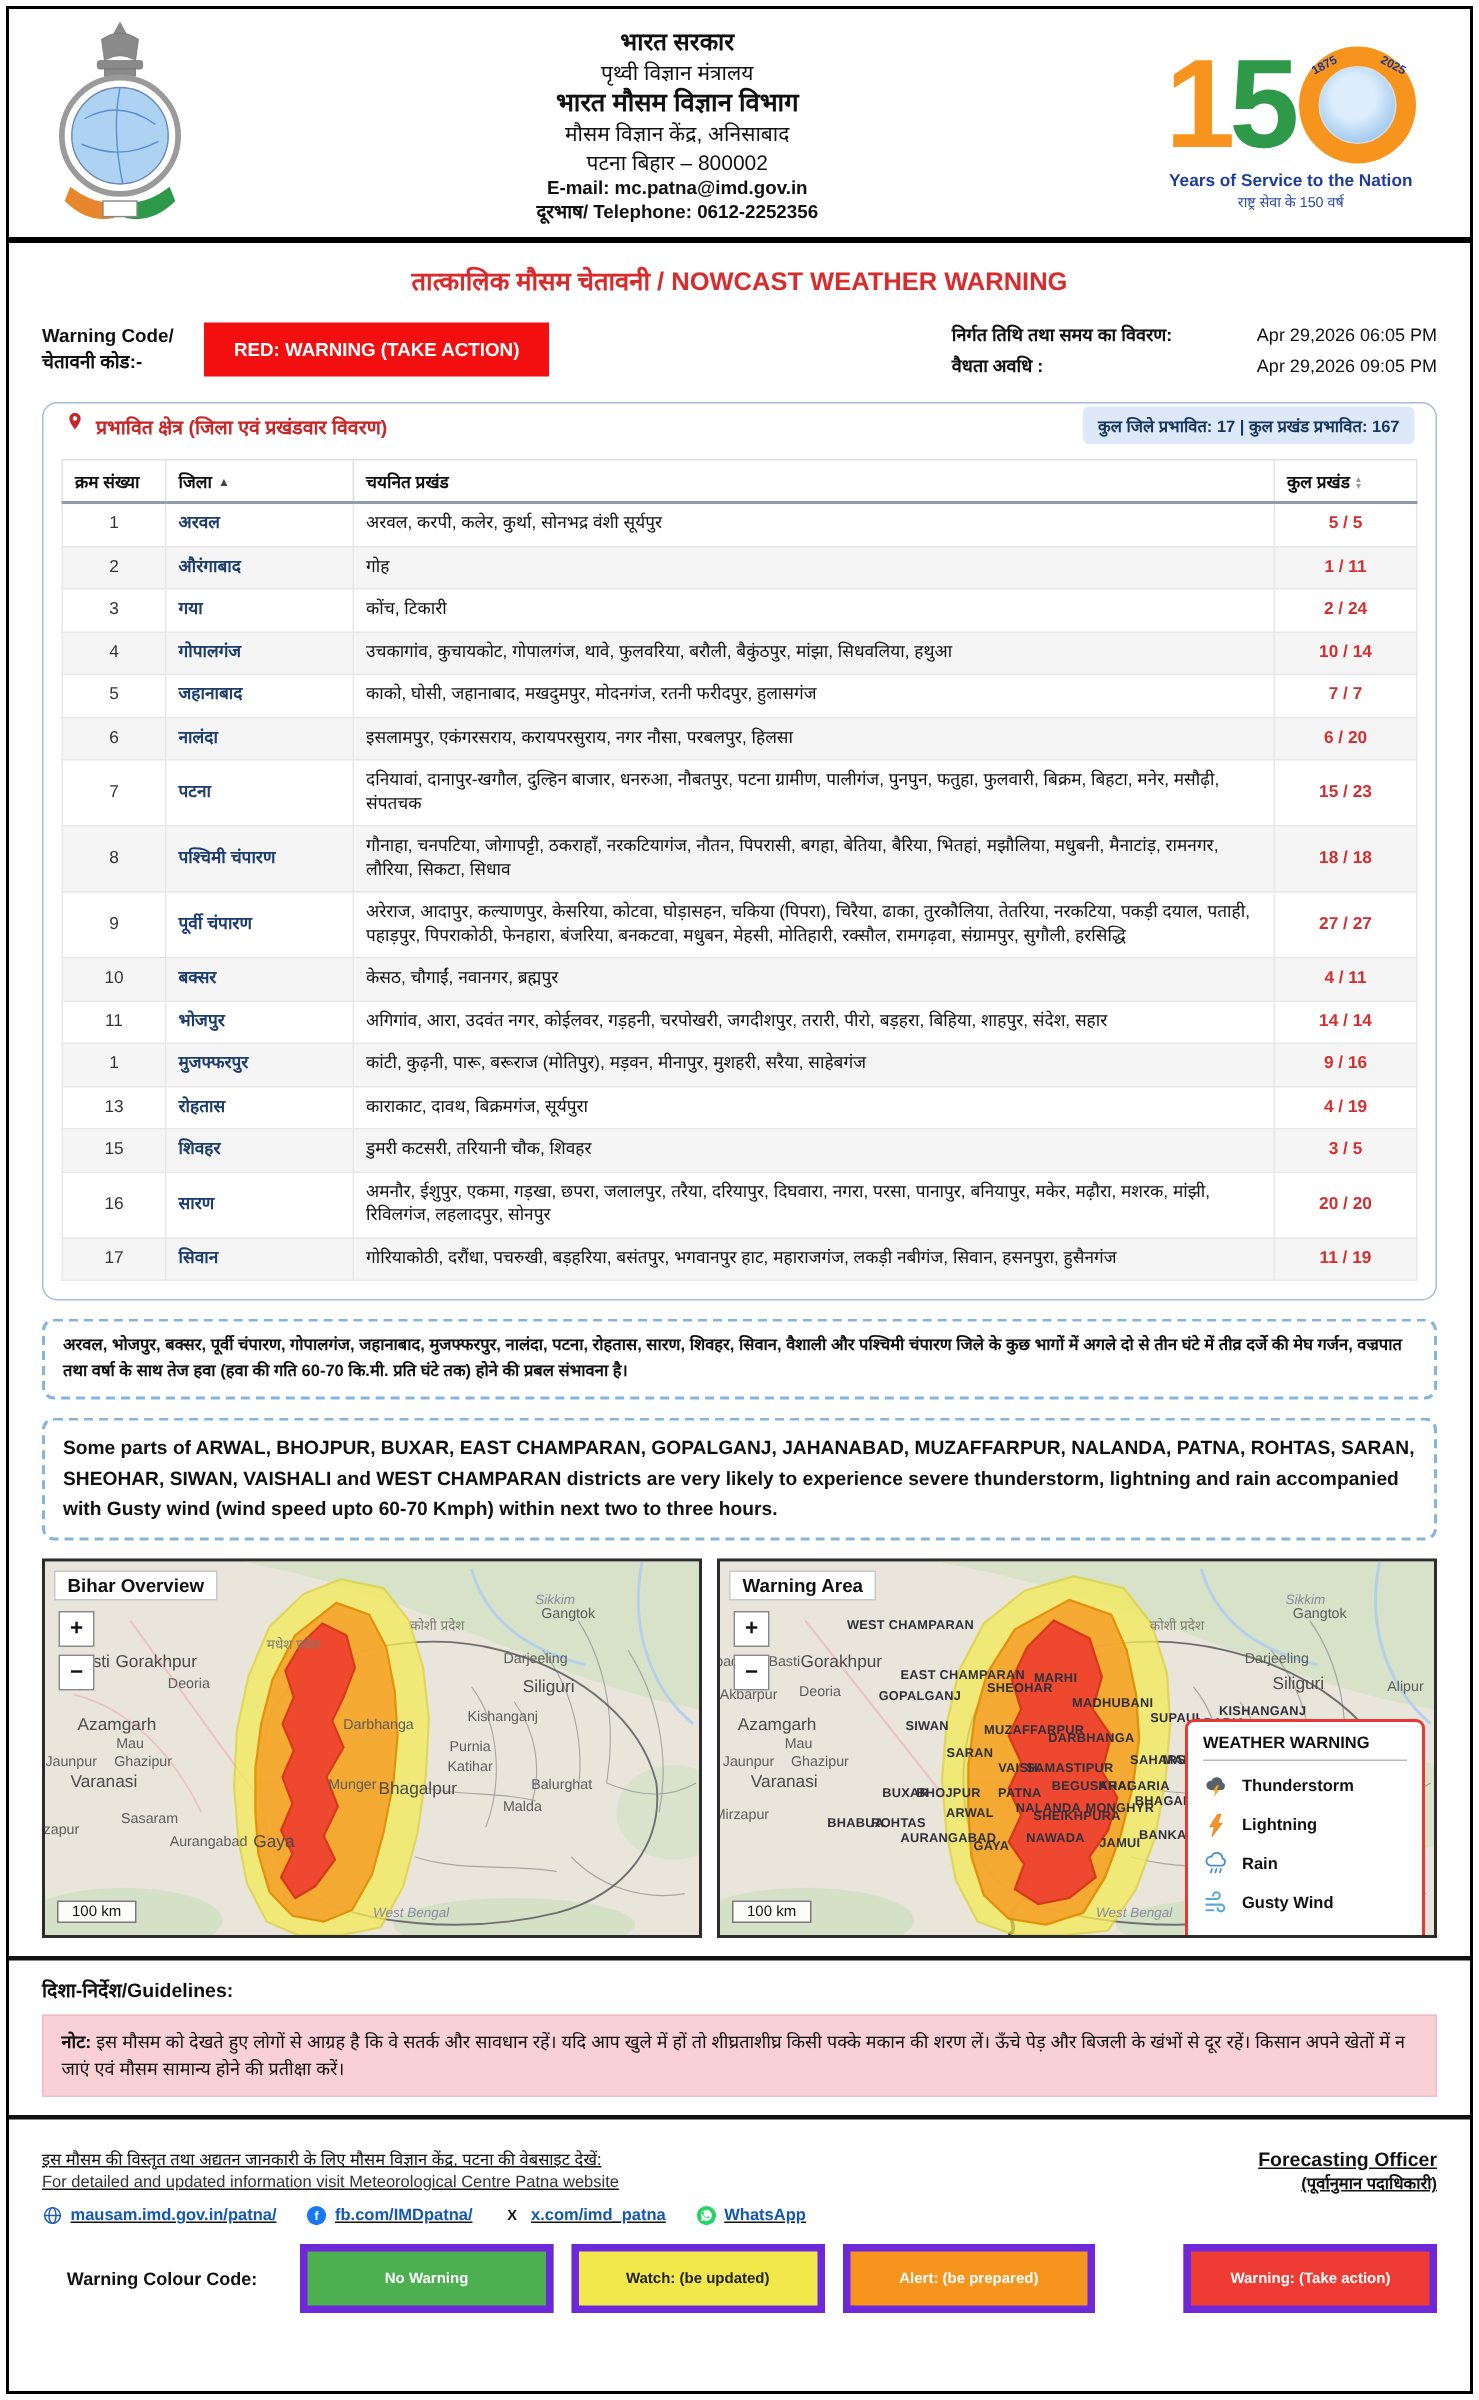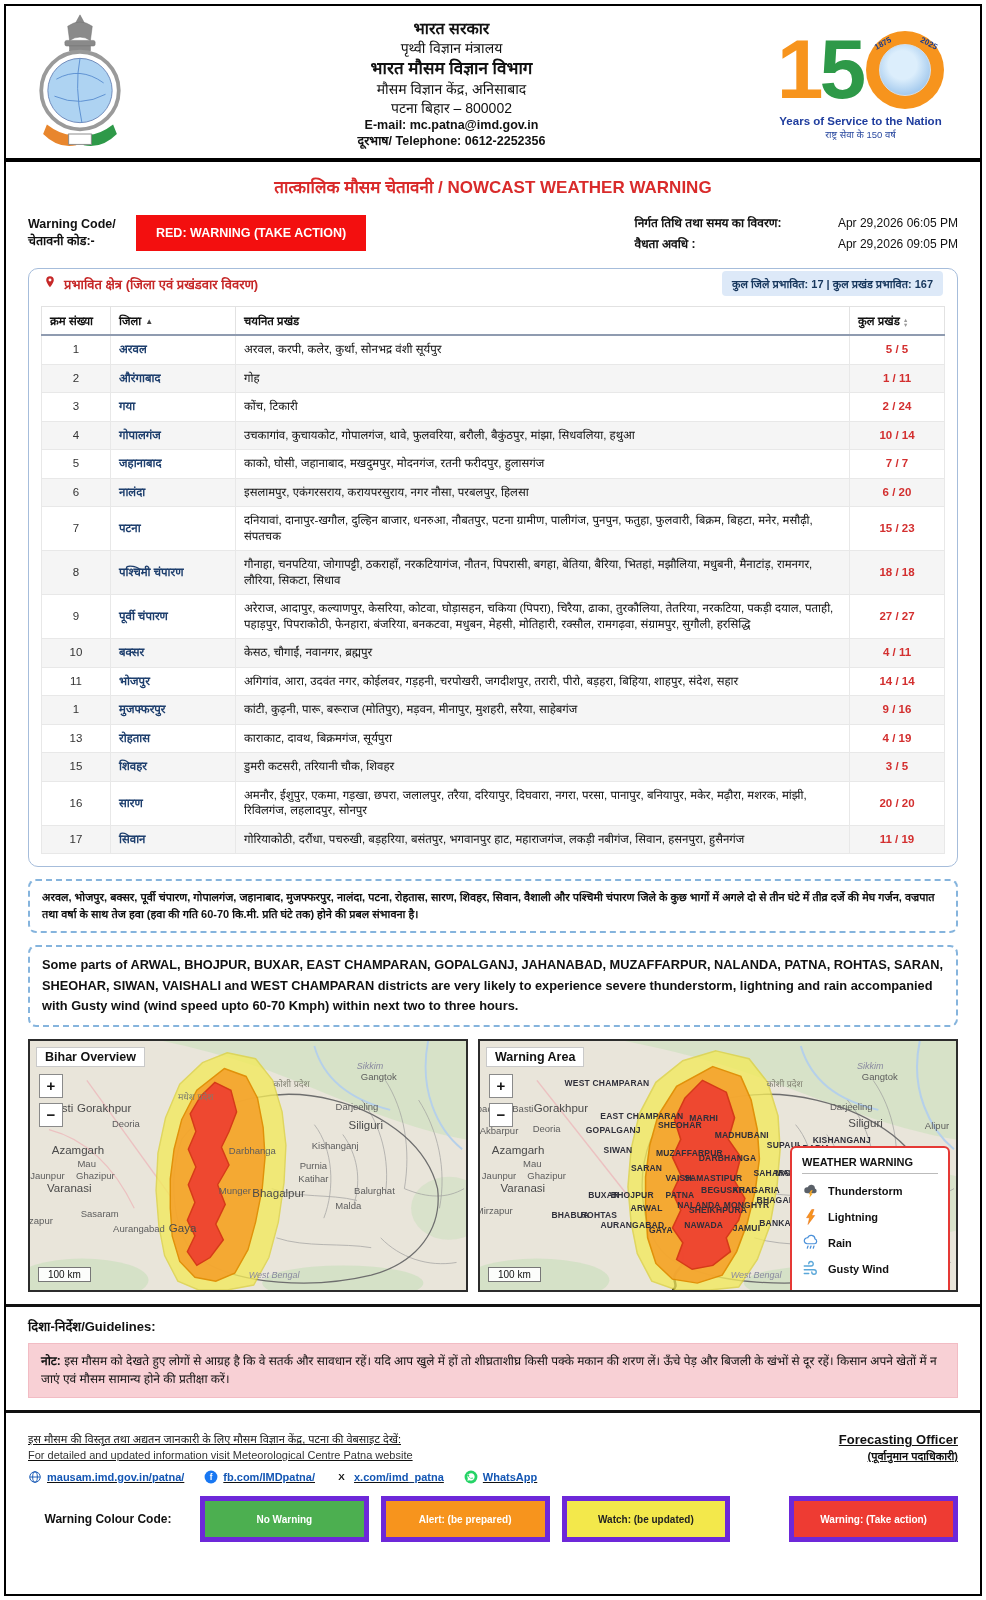--- a/index.html
+++ b/index.html
@@ -559,18 +559,18 @@
     <div class="officer" data-name="forecasting-officer">
       <div data-name="officer-title">Forecasting Officer</div>
       <div class="sub" data-name="officer-title-hindi">(पूर्वानुमान पदाधिकारी)</div>
     </div>
   </div>
 
   <div class="colour-row" data-name="warning-colour-code-row">
     <div class="cc-label" data-name="colour-code-label">Warning Colour Code:</div>
 
   <div class="chip" data-name="colour-code-chip" style="background: rgb(76, 175, 80); color: rgb(255, 255, 255);">No Warning</div>
+      <div class="chip" data-name="colour-code-chip" style="background: rgb(243, 232, 75); color: rgb(34, 34, 34);">Watch: (be updated)</div>
       <div class="chip" data-name="colour-code-chip" style="background: rgb(247, 148, 29); color: rgb(255, 255, 255);">Alert: (be prepared)</div>
-      <div class="chip" data-name="colour-code-chip" style="background: rgb(243, 232, 75); color: rgb(34, 34, 34);">Watch: (be updated)</div>
       <div class="chip" data-name="colour-code-chip" style="background: rgb(238, 59, 51); color: rgb(255, 255, 255); margin-left: 47px;">Warning: (Take action)</div>
     </div>
 
 </div>
 
 </body></html>

